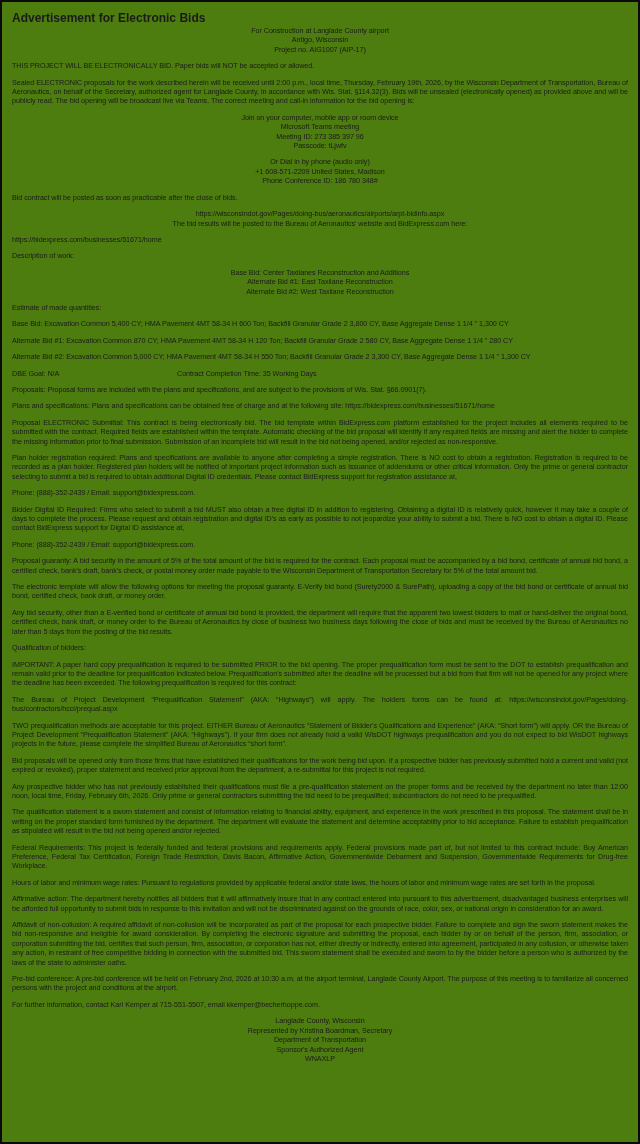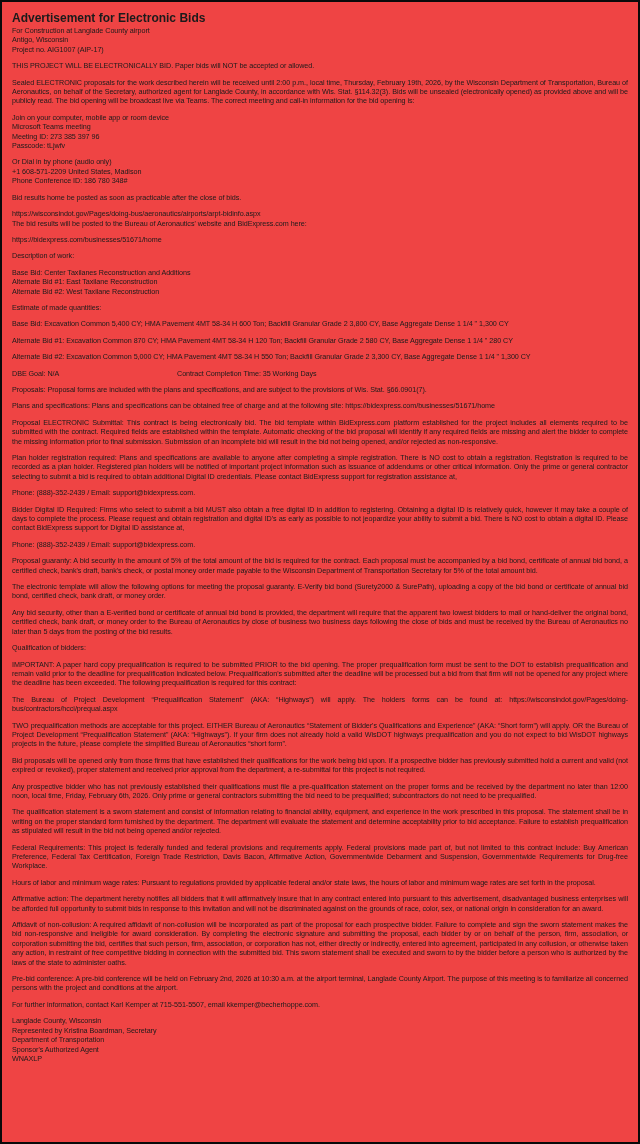--- a/index.html
+++ b/index.html
@@ -1,21 +1,21 @@
 <!DOCTYPE html>
 <html><head>
 <meta charset="utf-8">
 <style>
   html, body { margin: 0; padding: 0; background: #e8e8e8; }
   .page {
     position: relative;
     width: 640px;
     height: 1144px;
     box-sizing: border-box;
-    background: #ef4444;
+    background: #4d7c0f;
     border: 2px solid #0a0a0a;
     padding: 9px 10px 6px 10px;
     overflow: hidden;
     font-family: "Liberation Sans", "DejaVu Sans", sans-serif;
     color: #1b1b1b;
     font-size: 7.2px;
     line-height: 9.4px;
     letter-spacing: -0.05px;
   }
   .title {
@@ -24,21 +24,21 @@
     font-weight: bold;
     margin: 0 0 1px 0;
     letter-spacing: 0;
   }
   .para {
     margin: 0 0 7px 0;
     text-align: justify;
     overflow-wrap: break-word;
     word-break: break-word;
   }
-  .line-group { margin: 0 0 7px 0; }
+  .line-group { margin: 0 0 7px 0; text-align: center; }
   .line { white-space: nowrap; }
   .row { display: flex; margin: 0 0 7px 0; justify-content: flex-end; }
   .row .left { width: 165px; flex: 0 0 165px; }
   .row .right { flex: 1; }
 </style>
 </head>
 <body>
 
 <div class="page">
   <h1 class="title">Advertisement for Electronic Bids</h1>
@@ -54,21 +54,21 @@
         <div class="line">Join on your computer, mobile app or room device</div>
         <div class="line">Microsoft Teams meeting</div>
         <div class="line">Meeting ID: 273 385 397 96</div>
         <div class="line">Passcode: tLjwfv</div>
       </div>
       <div class="line-group">
         <div class="line">Or Dial in by phone (audio only)</div>
         <div class="line">+1 608-571-2209   United States, Madison</div>
         <div class="line">Phone Conference ID: 186 780 348#</div>
       </div>
-      <p class="para">Bid results home be posted as soon as practicable after the close of bids.</p>
+      <p class="para">Bid contract will be posted as soon as practicable after the close of bids.</p>
       <div class="line-group">
         <div class="line">https://wisconsindot.gov/Pages/doing-bus/aeronautics/airports/arpt-bidinfo.aspx</div>
         <div class="line">The bid results will be posted to the Bureau of Aeronautics' website and BidExpress.com here:</div>
       </div>
       <p class="para">https://bidexpress.com/businesses/51671/home</p>
       <p class="para">Description of work:</p>
       <div class="line-group">
         <div class="line">Base Bid: Center Taxilanes Reconstruction and Additions</div>
         <div class="line">Alternate Bid #1: East Taxilane Reconstruction</div>
         <div class="line">Alternate Bid #2: West Taxilane Reconstruction</div>

